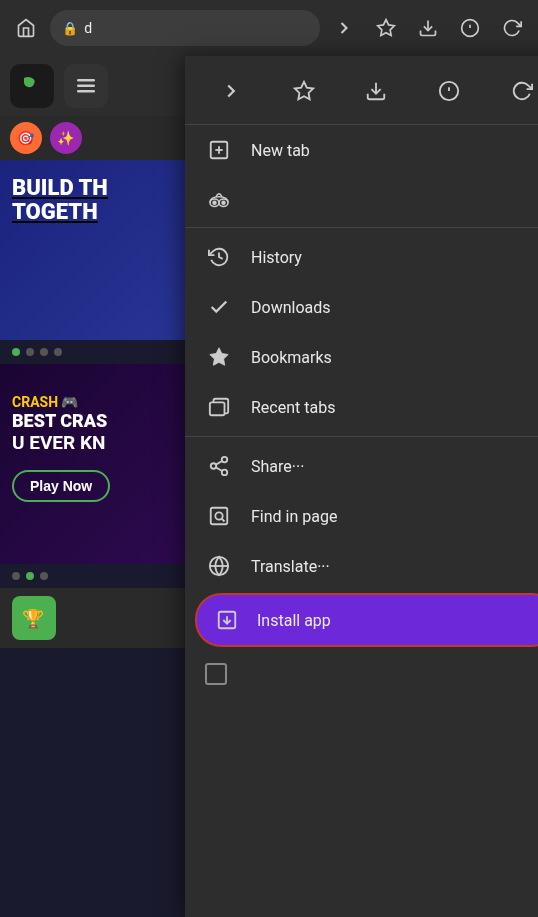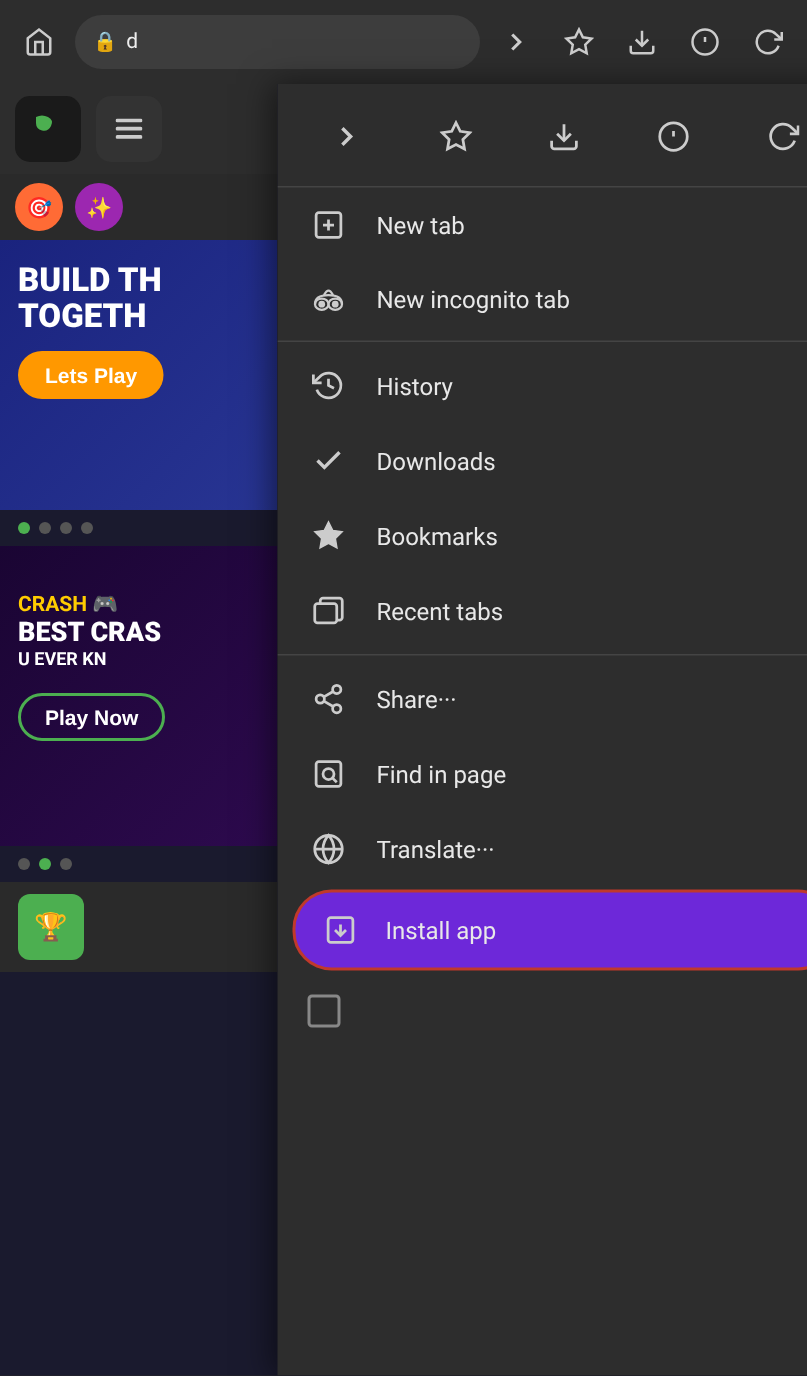--- a/index.html
+++ b/index.html
@@ -90,20 +90,21 @@
       font-size: 18px;
     }
 
     
     .banner-1 {
       background: linear-gradient(135deg, #1a237e, #283593);
       padding: 16px 12px 10px 12px;
       position: relative;
       overflow: hidden;
       min-height: 180px;
+      text-decoration: underline;
     }
     .banner-1-title {
       color: white;
       font-size: 22px;
       font-weight: 900;
       line-height: 1.1;
       text-transform: uppercase;
     }
     .banner-1-btn {
       background: #ff9800;
@@ -147,21 +148,21 @@
       text-transform: uppercase;
     }
     .banner-2-title {
       color: white;
       font-size: 18px;
       font-weight: 900;
       text-transform: uppercase;
     }
     .banner-2-subtitle2 {
       color: white;
-      font-size: 12px;
+      font-size: 19px;
       font-weight: 700;
       text-transform: uppercase;
     }
     .banner-2-btn {
       background: transparent;
       color: white;
       font-weight: bold;
       font-size: 14px;
       border: 2px solid #4caf50;
       border-radius: 20px;
@@ -379,21 +380,20 @@
   <div style="display:flex;gap:8px;padding:6px 10px;background:#2a2a2a;">
     <div class="favicon-circle" style="background:#ff6b35;">🎯</div>
     <div class="favicon-circle" style="background:#9c27b0;">✨</div>
   </div>
 
   <div class="banner-1">
     <div class="banner-1-title">
       <span>BUILD TH</span><br>
       <span>TOGETH</span>
     </div>
-    <button class="banner-1-btn">Lets Play</button>
   </div>
 
   <div class="dots-row">
     <div class="dot active"></div>
     <div class="dot"></div>
     <div class="dot"></div>
     <div class="dot"></div>
   </div>
 
   <div class="banner-2">
@@ -466,21 +466,20 @@
     <div class="menu-item-icon">
       <svg width="24" height="20" viewBox="0 0 32 26" fill="none" stroke="#ccc" stroke-width="2">
         <ellipse cx="10" cy="18" rx="6" ry="5"></ellipse>
         <ellipse cx="22" cy="18" rx="6" ry="5"></ellipse>
         <path d="M4 18 Q4 10 16 10 Q28 10 28 18"></path>
         <path d="M12 10 Q14 6 16 6 Q18 6 20 10"></path>
         <circle cx="10" cy="18" r="3" fill="#ccc" stroke="none"></circle>
         <circle cx="22" cy="18" r="3" fill="#ccc" stroke="none"></circle>
       </svg>
     </div>
-    <span class="menu-item-label">New incognito tab</span>
   </div>
 
   <div class="menu-divider"></div>
 
   <div class="menu-item">
     <div class="menu-item-icon">
       <svg width="22" height="22" viewBox="0 0 24 24" fill="none" stroke="#ccc" stroke-width="2">
         <polyline points="1 4 1 10 7 10"></polyline>
         <path d="M3.51 15a9 9 0 102.13-9.36L1 10"></path>
         <polyline points="12 7 12 12 16 14"></polyline>

